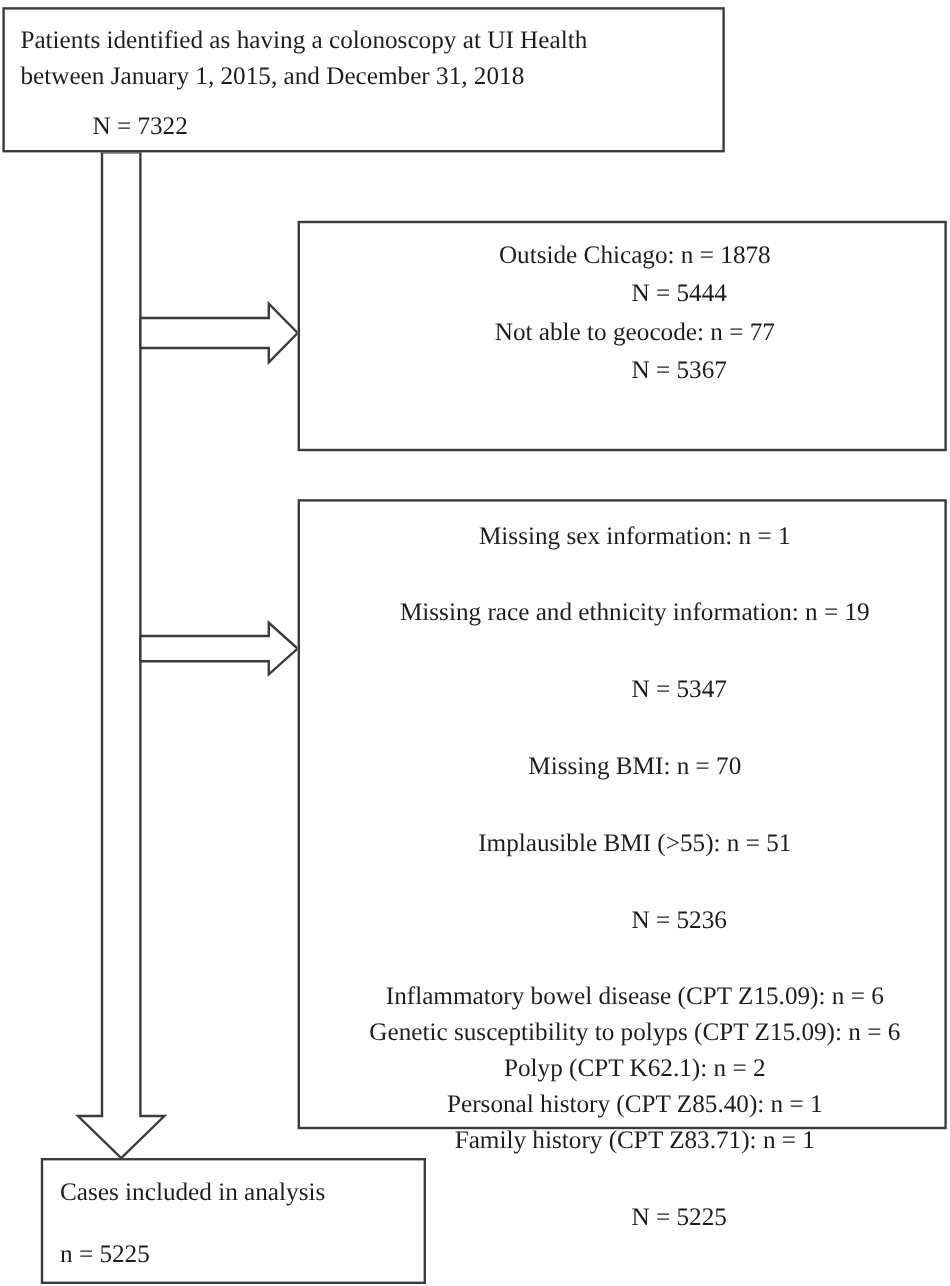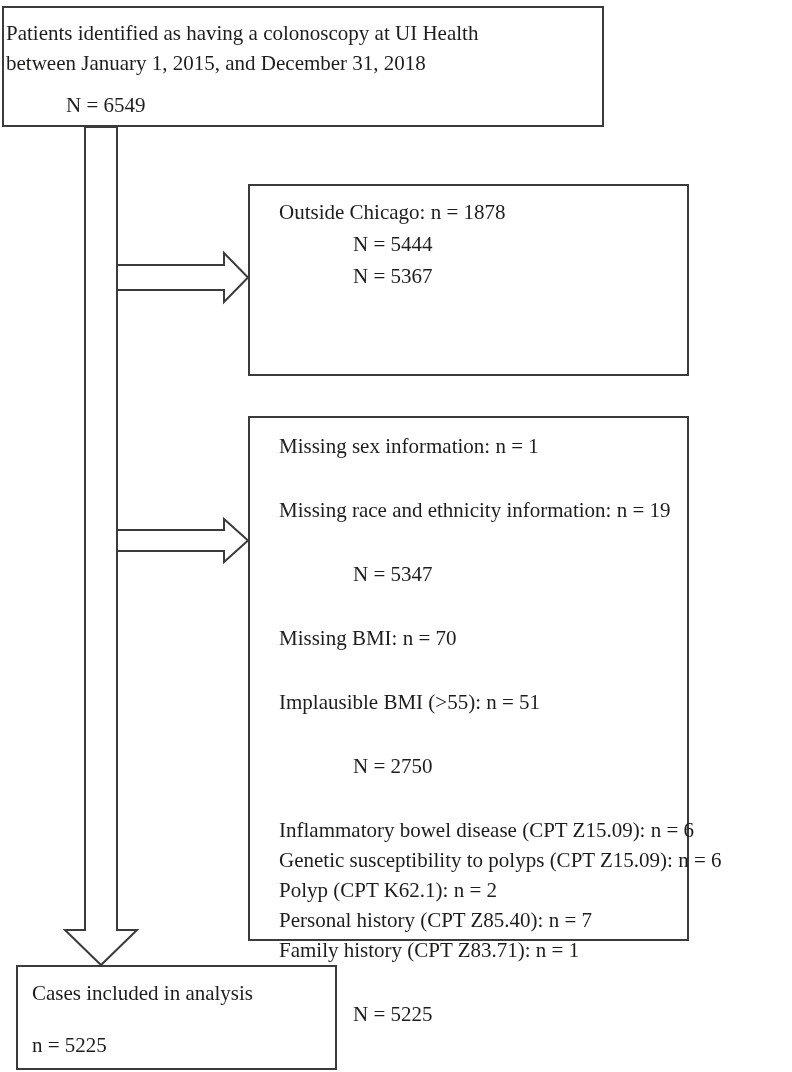--- a/index.html
+++ b/index.html
@@ -32,51 +32,52 @@
   }
   .bline {
     line-height: 30px;
     white-space: nowrap;
   }
   .top-box {
     left: 2px;
     top: 6px;
     width: 602px;
     height: 121px;
-    padding: 10px 8px 0 2px;
+    padding: 10px 8px 0 13px;
   }
   .top-box .n-line {
     margin-top: 12px;
     padding-left: 60px;
   }
   .excl-box {
     left: 248px;
-    width: 441px;
+    width: 541px;
     padding: 11px 8px 0 29px;
+    text-align: center;
   }
   .excl-box-1 {
     top: 184px;
     height: 192px;
   }
   .excl-box-1 .sp {
     margin-top: 2px;
   }
   .excl-box-2 {
     top: 416px;
     height: 525px;
     padding-top: 13px;
   }
   .excl-box-2 .sp {
     margin-top: 34px;
   }
   .indent {
     padding-left: 74px;
   }
   .final-box {
-    left: 16px;
+    left: 34px;
     top: 965px;
     width: 321px;
     height: 105px;
     padding: 11px 8px 0 14px;
   }
   .final-box .n-line {
     margin-top: 22px;
   }
 </style>
 </head>
@@ -86,40 +87,41 @@
 
   <svg class="arrow-layer" width="792" height="1072" viewBox="0 0 792 1072">
     <polygon points="85,127 85,930 65,930 101,965 137,930 117,930 117,127" fill="#ffffff" stroke="#3b3b3b" stroke-width="2"></polygon>
     <polygon points="117,265 224,265 224,253 248,277.5 224,302 224,290 117,290" fill="#ffffff" stroke="#3b3b3b" stroke-width="2"></polygon>
     <polygon points="117,530 224,530 224,519 248,540.5 224,562 224,551 117,551" fill="#ffffff" stroke="#3b3b3b" stroke-width="2"></polygon>
   </svg>
 
   <div class="box top-box">
     <div class="bline">Patients identified as having a colonoscopy at UI Health</div>
     <div class="bline">between January 1, 2015, and December 31, 2018</div>
-    <div class="bline n-line">N = 6549</div>
+    <div class="bline n-line">N = 7322</div>
   </div>
 
   <div class="box excl-box excl-box-1">
     <div class="bline">Outside Chicago: n = 1878</div>
     <div class="bline sp indent">N = 5444</div>
+    <div class="bline sp">Not able to geocode: n = 77</div>
     <div class="bline sp indent">N = 5367</div>
   </div>
 
   <div class="box excl-box excl-box-2">
     <div class="bline">Missing sex information: n = 1</div>
     <div class="bline sp">Missing race and ethnicity information: n = 19</div>
     <div class="bline sp indent">N = 5347</div>
     <div class="bline sp">Missing BMI: n = 70</div>
     <div class="bline sp">Implausible BMI (&gt;55): n = 51</div>
-    <div class="bline sp indent">N = 2750</div>
+    <div class="bline sp indent">N = 5236</div>
     <div class="bline sp">Inflammatory bowel disease (CPT Z15.09): n = 6</div>
     <div class="bline">Genetic susceptibility to polyps (CPT Z15.09): n = 6</div>
     <div class="bline">Polyp (CPT K62.1): n = 2</div>
-    <div class="bline">Personal history (CPT Z85.40): n = 7</div>
+    <div class="bline">Personal history (CPT Z85.40): n = 1</div>
     <div class="bline">Family history (CPT Z83.71): n = 1</div>
     <div class="bline sp indent">N = 5225</div>
   </div>
 
   <div class="box final-box">
     <div class="bline">Cases included in analysis</div>
     <div class="bline n-line">n = 5225</div>
   </div>
 
 </div>

